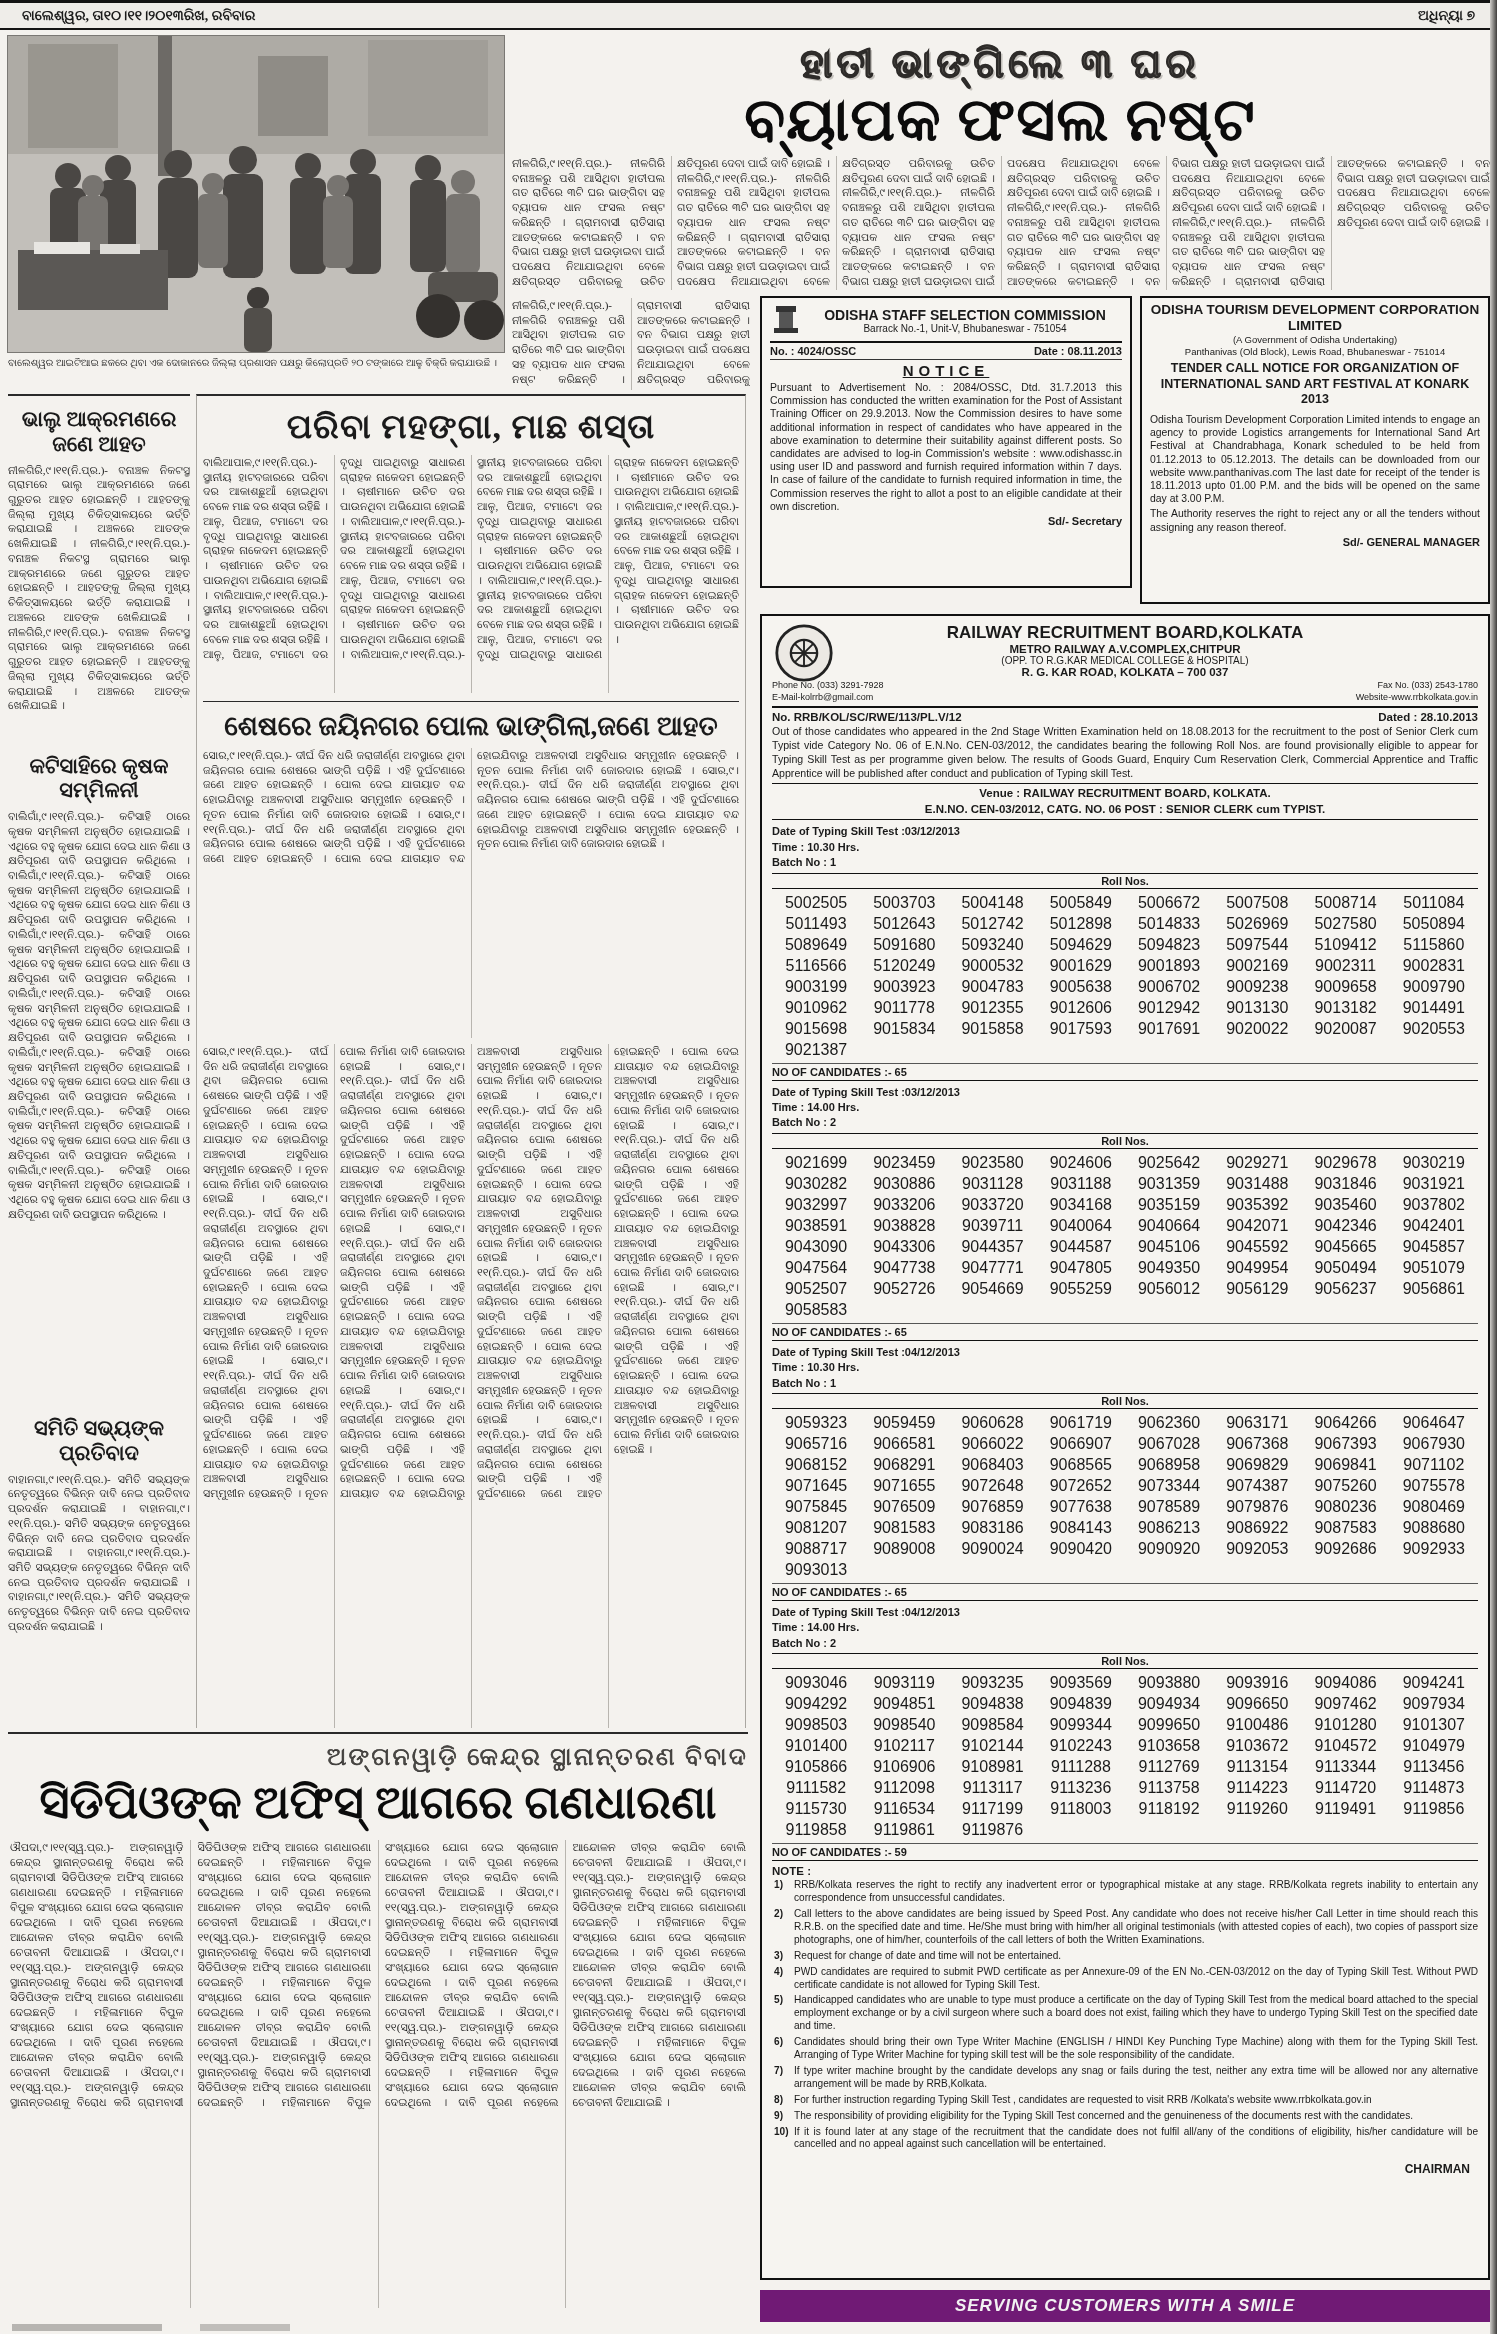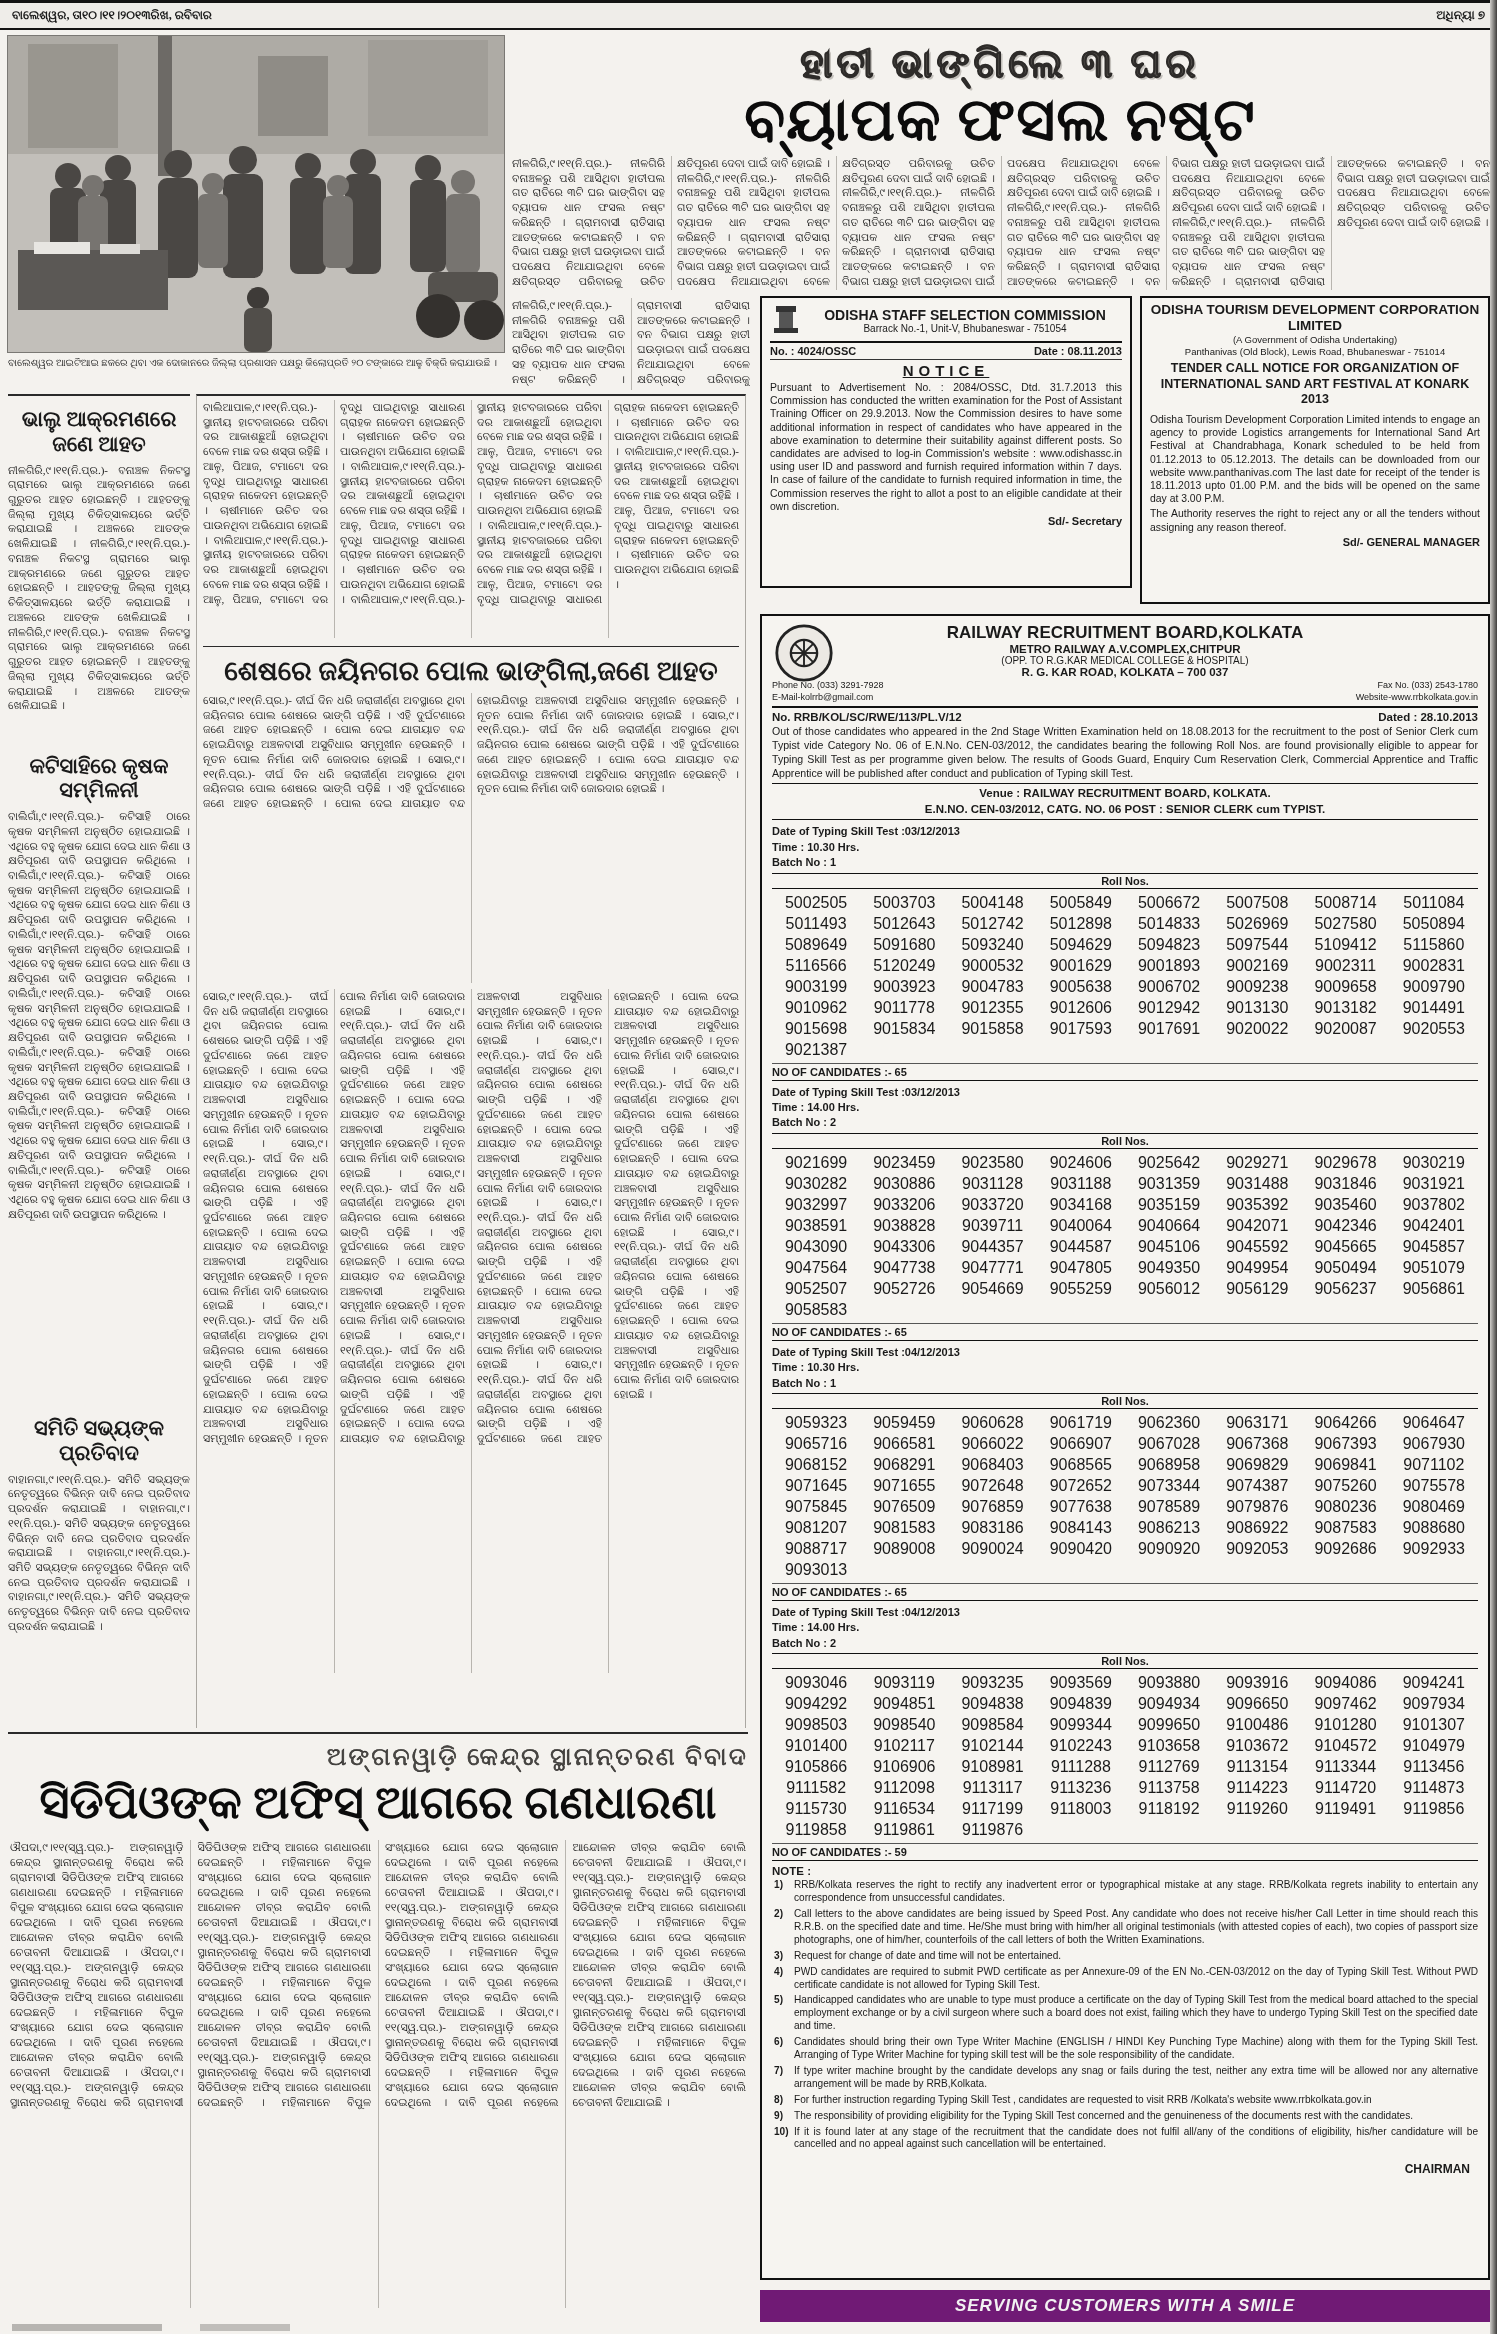--- a/index.html
+++ b/index.html
@@ -8,21 +8,21 @@
     position:relative; width:1497px; height:2334px; margin:0 auto;
     background:#f4f2ee; color:#1a1a1a; overflow:hidden;
     font-family:"Liberation Serif", serif;
   }
   .jus { text-align:justify; line-height:1.34; }
   
   .masthead {
     position:absolute; left:0; top:0; width:100%; height:30px;
     border-top:3px solid #141414; border-bottom:2px solid #141414;
     display:flex; align-items:center; justify-content:space-between;
-    padding:0 12px; font-weight:bold; font-size:12px; background:#efede9;
+    padding:0 22px; font-weight:bold; font-size:14px; background:#efede9;
   }
   
   .photo { position:absolute; background:#b9b6b1; overflow:hidden; outline:1px solid #7a7874; }
   .photo svg { width:100%; height:100%; display:block; }
   .main-caption { position:absolute; left:8px; top:357px; width:496px; font-size:10px; line-height:1.25; }
   
   .kicker-elephant {
     position:absolute; left:512px; top:40px; width:976px; text-align:center;
     font-size:40px; font-weight:700; color:#56534f; letter-spacing:4px;
     -webkit-text-stroke:1px #2d2b29; text-shadow:2px 2px 0 #c3c0bb;
@@ -201,20 +201,21 @@
   <div class="leftcol">
     <h3>ଭାଲୁ ଆକ୍ରମଣରେ ଜଣେ ଆହତ</h3>
     <div class="left-body b-bear jus">ନୀଳଗିରି,୯।୧୧(ନି.ପ୍ର.)- ବନାଞ୍ଚଳ ନିକଟସ୍ଥ ଗ୍ରାମରେ ଭାଲୁ ଆକ୍ରମଣରେ ଜଣେ ଗୁରୁତର ଆହତ ହୋଇଛନ୍ତି । ଆହତଙ୍କୁ ଜିଲ୍ଲା ମୁଖ୍ୟ ଚିକିତ୍ସାଳୟରେ ଭର୍ତ୍ତି କରାଯାଇଛି । ଅଞ୍ଚଳରେ ଆତଙ୍କ ଖେଳିଯାଇଛି । ନୀଳଗିରି,୯।୧୧(ନି.ପ୍ର.)- ବନାଞ୍ଚଳ ନିକଟସ୍ଥ ଗ୍ରାମରେ ଭାଲୁ ଆକ୍ରମଣରେ ଜଣେ ଗୁରୁତର ଆହତ ହୋଇଛନ୍ତି । ଆହତଙ୍କୁ ଜିଲ୍ଲା ମୁଖ୍ୟ ଚିକିତ୍ସାଳୟରେ ଭର୍ତ୍ତି କରାଯାଇଛି । ଅଞ୍ଚଳରେ ଆତଙ୍କ ଖେଳିଯାଇଛି । ନୀଳଗିରି,୯।୧୧(ନି.ପ୍ର.)- ବନାଞ୍ଚଳ ନିକଟସ୍ଥ ଗ୍ରାମରେ ଭାଲୁ ଆକ୍ରମଣରେ ଜଣେ ଗୁରୁତର ଆହତ ହୋଇଛନ୍ତି । ଆହତଙ୍କୁ ଜିଲ୍ଲା ମୁଖ୍ୟ ଚିକିତ୍ସାଳୟରେ ଭର୍ତ୍ତି କରାଯାଇଛି । ଅଞ୍ଚଳରେ ଆତଙ୍କ ଖେଳିଯାଇଛି ।</div>
     <h3>କଟିସାହିରେ କୃଷକ ସମ୍ମିଳନୀ</h3>
     <div class="left-body b-farmer jus">ବାଲିଗାଁ,୯।୧୧(ନି.ପ୍ର.)- କଟିସାହି ଠାରେ କୃଷକ ସମ୍ମିଳନୀ ଅନୁଷ୍ଠିତ ହୋଇଯାଇଛି । ଏଥିରେ ବହୁ କୃଷକ ଯୋଗ ଦେଇ ଧାନ କିଣା ଓ କ୍ଷତିପୂରଣ ଦାବି ଉପସ୍ଥାପନ କରିଥିଲେ । ବାଲିଗାଁ,୯।୧୧(ନି.ପ୍ର.)- କଟିସାହି ଠାରେ କୃଷକ ସମ୍ମିଳନୀ ଅନୁଷ୍ଠିତ ହୋଇଯାଇଛି । ଏଥିରେ ବହୁ କୃଷକ ଯୋଗ ଦେଇ ଧାନ କିଣା ଓ କ୍ଷତିପୂରଣ ଦାବି ଉପସ୍ଥାପନ କରିଥିଲେ । ବାଲିଗାଁ,୯।୧୧(ନି.ପ୍ର.)- କଟିସାହି ଠାରେ କୃଷକ ସମ୍ମିଳନୀ ଅନୁଷ୍ଠିତ ହୋଇଯାଇଛି । ଏଥିରେ ବହୁ କୃଷକ ଯୋଗ ଦେଇ ଧାନ କିଣା ଓ କ୍ଷତିପୂରଣ ଦାବି ଉପସ୍ଥାପନ କରିଥିଲେ । ବାଲିଗାଁ,୯।୧୧(ନି.ପ୍ର.)- କଟିସାହି ଠାରେ କୃଷକ ସମ୍ମିଳନୀ ଅନୁଷ୍ଠିତ ହୋଇଯାଇଛି । ଏଥିରେ ବହୁ କୃଷକ ଯୋଗ ଦେଇ ଧାନ କିଣା ଓ କ୍ଷତିପୂରଣ ଦାବି ଉପସ୍ଥାପନ କରିଥିଲେ । ବାଲିଗାଁ,୯।୧୧(ନି.ପ୍ର.)- କଟିସାହି ଠାରେ କୃଷକ ସମ୍ମିଳନୀ ଅନୁଷ୍ଠିତ ହୋଇଯାଇଛି । ଏଥିରେ ବହୁ କୃଷକ ଯୋଗ ଦେଇ ଧାନ କିଣା ଓ କ୍ଷତିପୂରଣ ଦାବି ଉପସ୍ଥାପନ କରିଥିଲେ । ବାଲିଗାଁ,୯।୧୧(ନି.ପ୍ର.)- କଟିସାହି ଠାରେ କୃଷକ ସମ୍ମିଳନୀ ଅନୁଷ୍ଠିତ ହୋଇଯାଇଛି । ଏଥିରେ ବହୁ କୃଷକ ଯୋଗ ଦେଇ ଧାନ କିଣା ଓ କ୍ଷତିପୂରଣ ଦାବି ଉପସ୍ଥାପନ କରିଥିଲେ । ବାଲିଗାଁ,୯।୧୧(ନି.ପ୍ର.)- କଟିସାହି ଠାରେ କୃଷକ ସମ୍ମିଳନୀ ଅନୁଷ୍ଠିତ ହୋଇଯାଇଛି । ଏଥିରେ ବହୁ କୃଷକ ଯୋଗ ଦେଇ ଧାନ କିଣା ଓ କ୍ଷତିପୂରଣ ଦାବି ଉପସ୍ଥାପନ କରିଥିଲେ ।</div>
     <h3>ସମିତି ସଭ୍ୟଙ୍କ ପ୍ରତିବାଦ</h3>
     <div class="left-body b-samiti jus">ବାହାନଗା,୯।୧୧(ନି.ପ୍ର.)- ସମିତି ସଭ୍ୟଙ୍କ ନେତୃତ୍ୱରେ ବିଭିନ୍ନ ଦାବି ନେଇ ପ୍ରତିବାଦ ପ୍ରଦର୍ଶନ କରାଯାଇଛି । ବାହାନଗା,୯।୧୧(ନି.ପ୍ର.)- ସମିତି ସଭ୍ୟଙ୍କ ନେତୃତ୍ୱରେ ବିଭିନ୍ନ ଦାବି ନେଇ ପ୍ରତିବାଦ ପ୍ରଦର୍ଶନ କରାଯାଇଛି । ବାହାନଗା,୯।୧୧(ନି.ପ୍ର.)- ସମିତି ସଭ୍ୟଙ୍କ ନେତୃତ୍ୱରେ ବିଭିନ୍ନ ଦାବି ନେଇ ପ୍ରତିବାଦ ପ୍ରଦର୍ଶନ କରାଯାଇଛି । ବାହାନଗା,୯।୧୧(ନି.ପ୍ର.)- ସମିତି ସଭ୍ୟଙ୍କ ନେତୃତ୍ୱରେ ବିଭିନ୍ନ ଦାବି ନେଇ ପ୍ରତିବାଦ ପ୍ରଦର୍ଶନ କରାଯାଇଛି ।</div>
   </div>
 
   <div class="mid">
+    <div class="veg-headline">ପରିବା ମହଙ୍ଗା, ମାଛ ଶସ୍ତା</div>
     <div class="veg-body jus">ବାଲିଆପାଳ,୯।୧୧(ନି.ପ୍ର.)- ସ୍ଥାନୀୟ ହାଟବଜାରରେ ପରିବା ଦର ଆକାଶଛୁଆଁ ହୋଇଥିବା ବେଳେ ମାଛ ଦର ଶସ୍ତା ରହିଛି । ଆଳୁ, ପିଆଜ, ଟମାଟୋ ଦର ବୃଦ୍ଧି ପାଇଥିବାରୁ ସାଧାରଣ ଗ୍ରାହକ ନାକେଦମ ହୋଇଛନ୍ତି । ଚାଷୀମାନେ ଉଚିତ ଦର ପାଉନଥିବା ଅଭିଯୋଗ ହୋଇଛି । ବାଲିଆପାଳ,୯।୧୧(ନି.ପ୍ର.)- ସ୍ଥାନୀୟ ହାଟବଜାରରେ ପରିବା ଦର ଆକାଶଛୁଆଁ ହୋଇଥିବା ବେଳେ ମାଛ ଦର ଶସ୍ତା ରହିଛି । ଆଳୁ, ପିଆଜ, ଟମାଟୋ ଦର ବୃଦ୍ଧି ପାଇଥିବାରୁ ସାଧାରଣ ଗ୍ରାହକ ନାକେଦମ ହୋଇଛନ୍ତି । ଚାଷୀମାନେ ଉଚିତ ଦର ପାଉନଥିବା ଅଭିଯୋଗ ହୋଇଛି । ବାଲିଆପାଳ,୯।୧୧(ନି.ପ୍ର.)- ସ୍ଥାନୀୟ ହାଟବଜାରରେ ପରିବା ଦର ଆକାଶଛୁଆଁ ହୋଇଥିବା ବେଳେ ମାଛ ଦର ଶସ୍ତା ରହିଛି । ଆଳୁ, ପିଆଜ, ଟମାଟୋ ଦର ବୃଦ୍ଧି ପାଇଥିବାରୁ ସାଧାରଣ ଗ୍ରାହକ ନାକେଦମ ହୋଇଛନ୍ତି । ଚାଷୀମାନେ ଉଚିତ ଦର ପାଉନଥିବା ଅଭିଯୋଗ ହୋଇଛି । ବାଲିଆପାଳ,୯।୧୧(ନି.ପ୍ର.)- ସ୍ଥାନୀୟ ହାଟବଜାରରେ ପରିବା ଦର ଆକାଶଛୁଆଁ ହୋଇଥିବା ବେଳେ ମାଛ ଦର ଶସ୍ତା ରହିଛି । ଆଳୁ, ପିଆଜ, ଟମାଟୋ ଦର ବୃଦ୍ଧି ପାଇଥିବାରୁ ସାଧାରଣ ଗ୍ରାହକ ନାକେଦମ ହୋଇଛନ୍ତି । ଚାଷୀମାନେ ଉଚିତ ଦର ପାଉନଥିବା ଅଭିଯୋଗ ହୋଇଛି । ବାଲିଆପାଳ,୯।୧୧(ନି.ପ୍ର.)- ସ୍ଥାନୀୟ ହାଟବଜାରରେ ପରିବା ଦର ଆକାଶଛୁଆଁ ହୋଇଥିବା ବେଳେ ମାଛ ଦର ଶସ୍ତା ରହିଛି । ଆଳୁ, ପିଆଜ, ଟମାଟୋ ଦର ବୃଦ୍ଧି ପାଇଥିବାରୁ ସାଧାରଣ ଗ୍ରାହକ ନାକେଦମ ହୋଇଛନ୍ତି । ଚାଷୀମାନେ ଉଚିତ ଦର ପାଉନଥିବା ଅଭିଯୋଗ ହୋଇଛି । ବାଲିଆପାଳ,୯।୧୧(ନି.ପ୍ର.)- ସ୍ଥାନୀୟ ହାଟବଜାରରେ ପରିବା ଦର ଆକାଶଛୁଆଁ ହୋଇଥିବା ବେଳେ ମାଛ ଦର ଶସ୍ତା ରହିଛି । ଆଳୁ, ପିଆଜ, ଟମାଟୋ ଦର ବୃଦ୍ଧି ପାଇଥିବାରୁ ସାଧାରଣ ଗ୍ରାହକ ନାକେଦମ ହୋଇଛନ୍ତି । ଚାଷୀମାନେ ଉଚିତ ଦର ପାଉନଥିବା ଅଭିଯୋଗ ହୋଇଛି ।</div>
     <div class="bridge-headline">ଶେଷରେ ଜୟିନଗର ପୋଲ ଭାଙ୍ଗିଲା,ଜଣେ ଆହତ</div>
     <div class="bridge-row">
       <div class="bridge-body-right jus">ସୋର,୯।୧୧(ନି.ପ୍ର.)- ଦୀର୍ଘ ଦିନ ଧରି ଜରାଜୀର୍ଣ୍ଣ ଅବସ୍ଥାରେ ଥିବା ଜୟିନଗର ପୋଲ ଶେଷରେ ଭାଙ୍ଗି ପଡ଼ିଛି । ଏହି ଦୁର୍ଘଟଣାରେ ଜଣେ ଆହତ ହୋଇଛନ୍ତି । ପୋଲ ଦେଇ ଯାତାୟାତ ବନ୍ଦ ହୋଇଯିବାରୁ ଅଞ୍ଚଳବାସୀ ଅସୁବିଧାର ସମ୍ମୁଖୀନ ହେଉଛନ୍ତି । ନୂତନ ପୋଲ ନିର୍ମାଣ ଦାବି ଜୋରଦାର ହୋଇଛି । ସୋର,୯।୧୧(ନି.ପ୍ର.)- ଦୀର୍ଘ ଦିନ ଧରି ଜରାଜୀର୍ଣ୍ଣ ଅବସ୍ଥାରେ ଥିବା ଜୟିନଗର ପୋଲ ଶେଷରେ ଭାଙ୍ଗି ପଡ଼ିଛି । ଏହି ଦୁର୍ଘଟଣାରେ ଜଣେ ଆହତ ହୋଇଛନ୍ତି । ପୋଲ ଦେଇ ଯାତାୟାତ ବନ୍ଦ ହୋଇଯିବାରୁ ଅଞ୍ଚଳବାସୀ ଅସୁବିଧାର ସମ୍ମୁଖୀନ ହେଉଛନ୍ତି । ନୂତନ ପୋଲ ନିର୍ମାଣ ଦାବି ଜୋରଦାର ହୋଇଛି । ସୋର,୯।୧୧(ନି.ପ୍ର.)- ଦୀର୍ଘ ଦିନ ଧରି ଜରାଜୀର୍ଣ୍ଣ ଅବସ୍ଥାରେ ଥିବା ଜୟିନଗର ପୋଲ ଶେଷରେ ଭାଙ୍ଗି ପଡ଼ିଛି । ଏହି ଦୁର୍ଘଟଣାରେ ଜଣେ ଆହତ ହୋଇଛନ୍ତି । ପୋଲ ଦେଇ ଯାତାୟାତ ବନ୍ଦ ହୋଇଯିବାରୁ ଅଞ୍ଚଳବାସୀ ଅସୁବିଧାର ସମ୍ମୁଖୀନ ହେଉଛନ୍ତି । ନୂତନ ପୋଲ ନିର୍ମାଣ ଦାବି ଜୋରଦାର ହୋଇଛି ।</div>
     </div>
     <div class="bridge-body-full jus">ସୋର,୯।୧୧(ନି.ପ୍ର.)- ଦୀର୍ଘ ଦିନ ଧରି ଜରାଜୀର୍ଣ୍ଣ ଅବସ୍ଥାରେ ଥିବା ଜୟିନଗର ପୋଲ ଶେଷରେ ଭାଙ୍ଗି ପଡ଼ିଛି । ଏହି ଦୁର୍ଘଟଣାରେ ଜଣେ ଆହତ ହୋଇଛନ୍ତି । ପୋଲ ଦେଇ ଯାତାୟାତ ବନ୍ଦ ହୋଇଯିବାରୁ ଅଞ୍ଚଳବାସୀ ଅସୁବିଧାର ସମ୍ମୁଖୀନ ହେଉଛନ୍ତି । ନୂତନ ପୋଲ ନିର୍ମାଣ ଦାବି ଜୋରଦାର ହୋଇଛି । ସୋର,୯।୧୧(ନି.ପ୍ର.)- ଦୀର୍ଘ ଦିନ ଧରି ଜରାଜୀର୍ଣ୍ଣ ଅବସ୍ଥାରେ ଥିବା ଜୟିନଗର ପୋଲ ଶେଷରେ ଭାଙ୍ଗି ପଡ଼ିଛି । ଏହି ଦୁର୍ଘଟଣାରେ ଜଣେ ଆହତ ହୋଇଛନ୍ତି । ପୋଲ ଦେଇ ଯାତାୟାତ ବନ୍ଦ ହୋଇଯିବାରୁ ଅଞ୍ଚଳବାସୀ ଅସୁବିଧାର ସମ୍ମୁଖୀନ ହେଉଛନ୍ତି । ନୂତନ ପୋଲ ନିର୍ମାଣ ଦାବି ଜୋରଦାର ହୋଇଛି । ସୋର,୯।୧୧(ନି.ପ୍ର.)- ଦୀର୍ଘ ଦିନ ଧରି ଜରାଜୀର୍ଣ୍ଣ ଅବସ୍ଥାରେ ଥିବା ଜୟିନଗର ପୋଲ ଶେଷରେ ଭାଙ୍ଗି ପଡ଼ିଛି । ଏହି ଦୁର୍ଘଟଣାରେ ଜଣେ ଆହତ ହୋଇଛନ୍ତି । ପୋଲ ଦେଇ ଯାତାୟାତ ବନ୍ଦ ହୋଇଯିବାରୁ ଅଞ୍ଚଳବାସୀ ଅସୁବିଧାର ସମ୍ମୁଖୀନ ହେଉଛନ୍ତି । ନୂତନ ପୋଲ ନିର୍ମାଣ ଦାବି ଜୋରଦାର ହୋଇଛି । ସୋର,୯।୧୧(ନି.ପ୍ର.)- ଦୀର୍ଘ ଦିନ ଧରି ଜରାଜୀର୍ଣ୍ଣ ଅବସ୍ଥାରେ ଥିବା ଜୟିନଗର ପୋଲ ଶେଷରେ ଭାଙ୍ଗି ପଡ଼ିଛି । ଏହି ଦୁର୍ଘଟଣାରେ ଜଣେ ଆହତ ହୋଇଛନ୍ତି । ପୋଲ ଦେଇ ଯାତାୟାତ ବନ୍ଦ ହୋଇଯିବାରୁ ଅଞ୍ଚଳବାସୀ ଅସୁବିଧାର ସମ୍ମୁଖୀନ ହେଉଛନ୍ତି । ନୂତନ ପୋଲ ନିର୍ମାଣ ଦାବି ଜୋରଦାର ହୋଇଛି । ସୋର,୯।୧୧(ନି.ପ୍ର.)- ଦୀର୍ଘ ଦିନ ଧରି ଜରାଜୀର୍ଣ୍ଣ ଅବସ୍ଥାରେ ଥିବା ଜୟିନଗର ପୋଲ ଶେଷରେ ଭାଙ୍ଗି ପଡ଼ିଛି । ଏହି ଦୁର୍ଘଟଣାରେ ଜଣେ ଆହତ ହୋଇଛନ୍ତି । ପୋଲ ଦେଇ ଯାତାୟାତ ବନ୍ଦ ହୋଇଯିବାରୁ ଅଞ୍ଚଳବାସୀ ଅସୁବିଧାର ସମ୍ମୁଖୀନ ହେଉଛନ୍ତି । ନୂତନ ପୋଲ ନିର୍ମାଣ ଦାବି ଜୋରଦାର ହୋଇଛି । ସୋର,୯।୧୧(ନି.ପ୍ର.)- ଦୀର୍ଘ ଦିନ ଧରି ଜରାଜୀର୍ଣ୍ଣ ଅବସ୍ଥାରେ ଥିବା ଜୟିନଗର ପୋଲ ଶେଷରେ ଭାଙ୍ଗି ପଡ଼ିଛି । ଏହି ଦୁର୍ଘଟଣାରେ ଜଣେ ଆହତ ହୋଇଛନ୍ତି । ପୋଲ ଦେଇ ଯାତାୟାତ ବନ୍ଦ ହୋଇଯିବାରୁ ଅଞ୍ଚଳବାସୀ ଅସୁବିଧାର ସମ୍ମୁଖୀନ ହେଉଛନ୍ତି । ନୂତନ ପୋଲ ନିର୍ମାଣ ଦାବି ଜୋରଦାର ହୋଇଛି । ସୋର,୯।୧୧(ନି.ପ୍ର.)- ଦୀର୍ଘ ଦିନ ଧରି ଜରାଜୀର୍ଣ୍ଣ ଅବସ୍ଥାରେ ଥିବା ଜୟିନଗର ପୋଲ ଶେଷରେ ଭାଙ୍ଗି ପଡ଼ିଛି । ଏହି ଦୁର୍ଘଟଣାରେ ଜଣେ ଆହତ ହୋଇଛନ୍ତି । ପୋଲ ଦେଇ ଯାତାୟାତ ବନ୍ଦ ହୋଇଯିବାରୁ ଅଞ୍ଚଳବାସୀ ଅସୁବିଧାର ସମ୍ମୁଖୀନ ହେଉଛନ୍ତି । ନୂତନ ପୋଲ ନିର୍ମାଣ ଦାବି ଜୋରଦାର ହୋଇଛି । ସୋର,୯।୧୧(ନି.ପ୍ର.)- ଦୀର୍ଘ ଦିନ ଧରି ଜରାଜୀର୍ଣ୍ଣ ଅବସ୍ଥାରେ ଥିବା ଜୟିନଗର ପୋଲ ଶେଷରେ ଭାଙ୍ଗି ପଡ଼ିଛି । ଏହି ଦୁର୍ଘଟଣାରେ ଜଣେ ଆହତ ହୋଇଛନ୍ତି । ପୋଲ ଦେଇ ଯାତାୟାତ ବନ୍ଦ ହୋଇଯିବାରୁ ଅଞ୍ଚଳବାସୀ ଅସୁବିଧାର ସମ୍ମୁଖୀନ ହେଉଛନ୍ତି । ନୂତନ ପୋଲ ନିର୍ମାଣ ଦାବି ଜୋରଦାର ହୋଇଛି । ସୋର,୯।୧୧(ନି.ପ୍ର.)- ଦୀର୍ଘ ଦିନ ଧରି ଜରାଜୀର୍ଣ୍ଣ ଅବସ୍ଥାରେ ଥିବା ଜୟିନଗର ପୋଲ ଶେଷରେ ଭାଙ୍ଗି ପଡ଼ିଛି । ଏହି ଦୁର୍ଘଟଣାରେ ଜଣେ ଆହତ ହୋଇଛନ୍ତି । ପୋଲ ଦେଇ ଯାତାୟାତ ବନ୍ଦ ହୋଇଯିବାରୁ ଅଞ୍ଚଳବାସୀ ଅସୁବିଧାର ସମ୍ମୁଖୀନ ହେଉଛନ୍ତି । ନୂତନ ପୋଲ ନିର୍ମାଣ ଦାବି ଜୋରଦାର ହୋଇଛି । ସୋର,୯।୧୧(ନି.ପ୍ର.)- ଦୀର୍ଘ ଦିନ ଧରି ଜରାଜୀର୍ଣ୍ଣ ଅବସ୍ଥାରେ ଥିବା ଜୟିନଗର ପୋଲ ଶେଷରେ ଭାଙ୍ଗି ପଡ଼ିଛି । ଏହି ଦୁର୍ଘଟଣାରେ ଜଣେ ଆହତ ହୋଇଛନ୍ତି । ପୋଲ ଦେଇ ଯାତାୟାତ ବନ୍ଦ ହୋଇଯିବାରୁ ଅଞ୍ଚଳବାସୀ ଅସୁବିଧାର ସମ୍ମୁଖୀନ ହେଉଛନ୍ତି । ନୂତନ ପୋଲ ନିର୍ମାଣ ଦାବି ଜୋରଦାର ହୋଇଛି । ସୋର,୯।୧୧(ନି.ପ୍ର.)- ଦୀର୍ଘ ଦିନ ଧରି ଜରାଜୀର୍ଣ୍ଣ ଅବସ୍ଥାରେ ଥିବା ଜୟିନଗର ପୋଲ ଶେଷରେ ଭାଙ୍ଗି ପଡ଼ିଛି । ଏହି ଦୁର୍ଘଟଣାରେ ଜଣେ ଆହତ ହୋଇଛନ୍ତି । ପୋଲ ଦେଇ ଯାତାୟାତ ବନ୍ଦ ହୋଇଯିବାରୁ ଅଞ୍ଚଳବାସୀ ଅସୁବିଧାର ସମ୍ମୁଖୀନ ହେଉଛନ୍ତି । ନୂତନ ପୋଲ ନିର୍ମାଣ ଦାବି ଜୋରଦାର ହୋଇଛି ।</div>
   </div>
 
   <div class="bottom">
     <div class="bottom-kicker">ଅଙ୍ଗନୱାଡ଼ି କେନ୍ଦ୍ର ସ୍ଥାନାନ୍ତରଣ ବିବାଦ</div>

